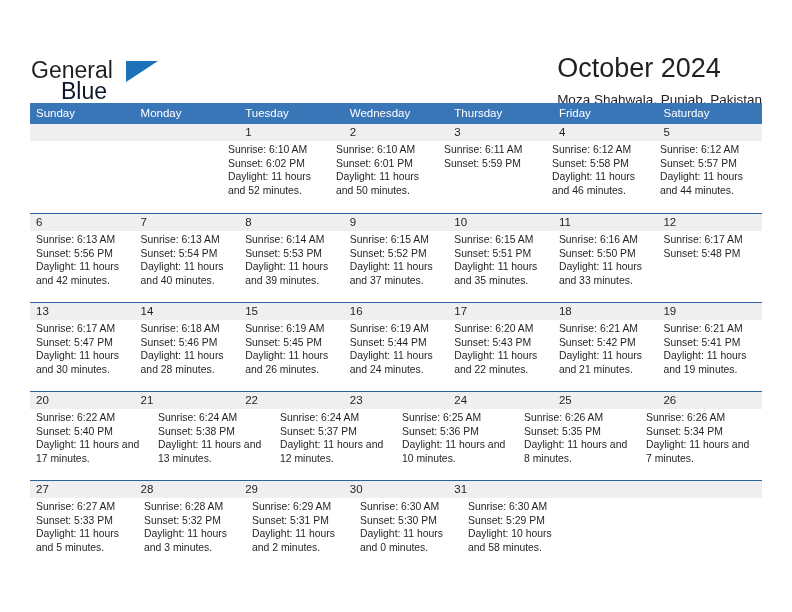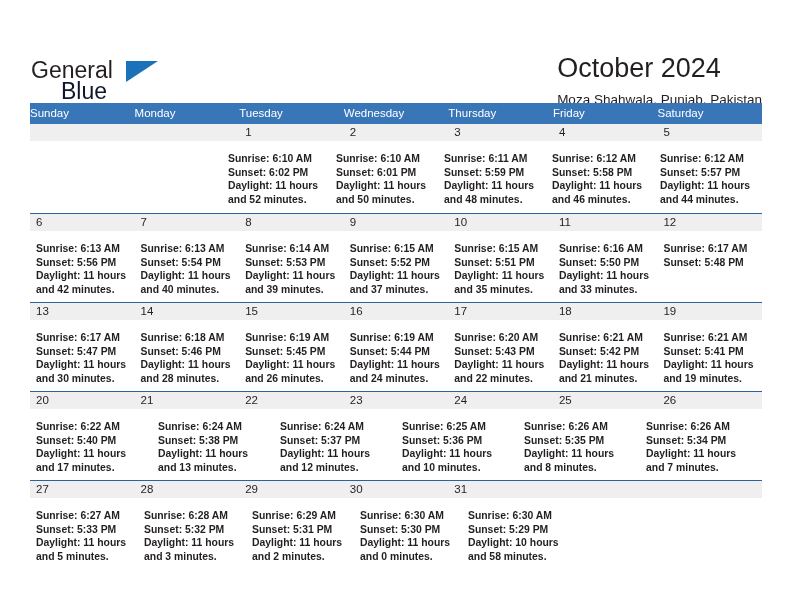--- a/index.html
+++ b/index.html
@@ -95,20 +95,21 @@
   .weekday-row {
     display: flex;
     background: #3876b8;
     height: 21px;
   }
   .weekday {
     flex: 1 1 0;
     color: #ffffff;
     font-size: 11.5px;
     line-height: 21px;
+    padding-left: 6px;
     box-sizing: border-box;
     white-space: nowrap;
     overflow: hidden;
   }
 
   .week {
     position: relative;
     border-top: 1.4px solid #2a62a3;
     height: 89px;
     box-sizing: border-box;
@@ -137,22 +138,21 @@
     flex: 1 1 0;
     box-sizing: border-box;
     padding-left: 6px;
     font-size: 11.5px;
     line-height: 17px;
     color: #231f20;
   }
   .day-cell {
     flex: 1 1 0;
     box-sizing: border-box;
-    padding: 28px 6px 0 6px;
-    font-weight: bold;
+    padding: 19px 6px 0 6px;
   }
   .day-line {
     font-size: 10.4px;
     line-height: 13.6px;
     color: #231f20;
     white-space: nowrap;
   }
   .day-line.wrap {
     white-space: normal;
   }
@@ -210,21 +210,20 @@
               <div class="day-line wrap">Daylight: 11 hours and 52 minutes.</div>
             </div>
             <div class="day-cell">
               <div class="day-line">Sunrise: 6:10 AM</div>
               <div class="day-line">Sunset: 6:01 PM</div>
               <div class="day-line wrap">Daylight: 11 hours and 50 minutes.</div>
             </div>
             <div class="day-cell">
               <div class="day-line">Sunrise: 6:11 AM</div>
               <div class="day-line">Sunset: 5:59 PM</div>
-              <div class="day-line wrap">Daylight: 11 hours and 48 minutes.</div>
             </div>
             <div class="day-cell">
               <div class="day-line">Sunrise: 6:12 AM</div>
               <div class="day-line">Sunset: 5:58 PM</div>
               <div class="day-line wrap">Daylight: 11 hours and 46 minutes.</div>
             </div>
             <div class="day-cell">
               <div class="day-line">Sunrise: 6:12 AM</div>
               <div class="day-line">Sunset: 5:57 PM</div>
               <div class="day-line wrap">Daylight: 11 hours and 44 minutes.</div>

